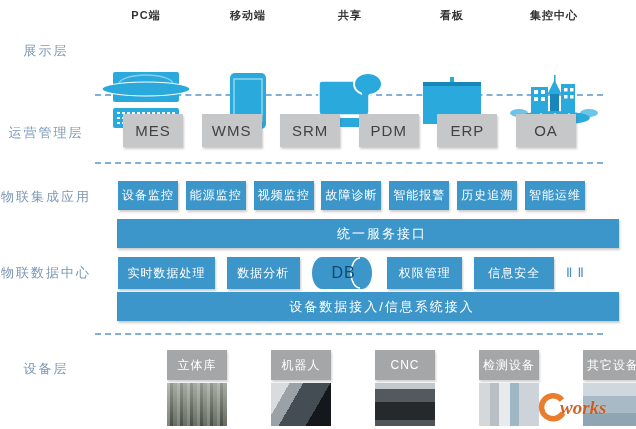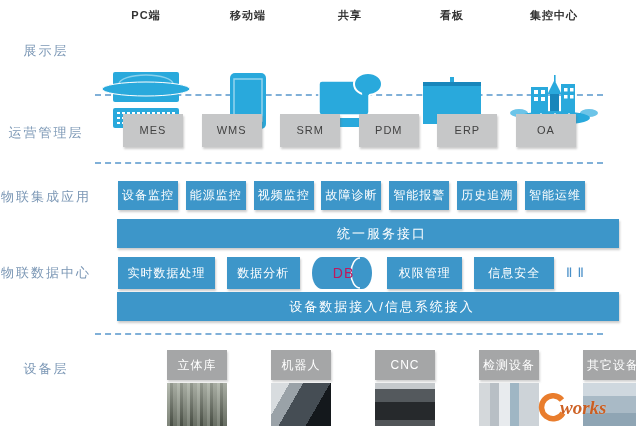--- a/index.html
+++ b/index.html
@@ -15,42 +15,42 @@
 
   
   .row-presentation{position:absolute;left:100px;top:8px;width:500px;display:flex;justify-content:space-between;}
   .pres-col{width:92px;display:flex;flex-direction:column;align-items:center;gap:45px;}
   .pres-label{font-size:11px;font-weight:bold;color:#333;letter-spacing:1px;margin-bottom:3px;}
   .pres-icon{height:60px;display:flex;align-items:center;justify-content:center;}
 
   
   .row-ops{position:absolute;left:123px;top:114px;width:453px;display:flex;justify-content:space-between;}
   .gray-box{width:60px;height:33px;line-height:33px;text-align:center;background:#c6c7c8;
-            color:#424242;font-size:11px;letter-spacing:1px;box-shadow:1px 2px 2px rgba(110,110,110,.35);}
+            color:#424242;font-size:15px;letter-spacing:1px;box-shadow:1px 2px 2px rgba(110,110,110,.35);}
 
   
   .row-apps{position:absolute;left:118px;top:181px;width:467px;display:flex;justify-content:space-between;}
   .blue-box{background:#3d96c9;color:#fff;text-align:center;font-size:12px;letter-spacing:1px;
             box-shadow:1px 2px 2px rgba(110,110,110,.35);}
   .app-box{width:60px;height:29px;line-height:29px;}
 
   
   .bar{position:absolute;left:117px;width:474px;height:29px;line-height:29px;background:#3d96c9;
        color:#fff;text-align:center;font-size:13px;letter-spacing:2px;
        box-shadow:1px 2px 2px rgba(110,110,110,.35);padding-left:28px;}
   .bar-service{top:219px;}
   .bar-access{top:292px;text-align:center;}
 
   
   .row-data{position:absolute;left:118px;top:256px;width:467px;display:flex;justify-content:space-between;align-items:center;}
   .data-box{height:32px;line-height:32px;}
   .w-rtdp{width:97px;} .w-da{width:73px;} .w-pm{width:75px;} .w-is{width:80px;}
   .db-wrap{position:relative;width:64px;height:34px;}
   .db-label{position:absolute;left:0;top:0;width:100%;height:34px;line-height:34px;text-align:center;
-            color:#be185d;font-size:14px;letter-spacing:1px;}
+            color:#0c4a6e;font-size:16px;letter-spacing:1px;}
   .side-mark{color:#4a90c8;font-size:13px;font-family:"Liberation Serif",serif;letter-spacing:1px;white-space:nowrap;}
 
   
   .row-devices{position:absolute;left:123px;top:350px;width:472px;display:flex;justify-content:space-between;}
   .dev-col{width:60px;display:flex;flex-direction:column;padding-left:44px;}
   .dev-head{height:30px;line-height:30px;text-align:center;background:#a5a6a7;color:#fff;
             font-size:12px;letter-spacing:1px;box-shadow:1px 2px 2px rgba(110,110,110,.3);}
   .photo{width:60px;height:43px;margin-top:3px;}
   .photo-warehouse{background:linear-gradient(180deg,rgba(205,210,200,.55),rgba(60,65,55,.3)),
       repeating-linear-gradient(90deg,#9aa095 0 3px,#4e544a 3px 6px,#7a8075 6px 10px);}

